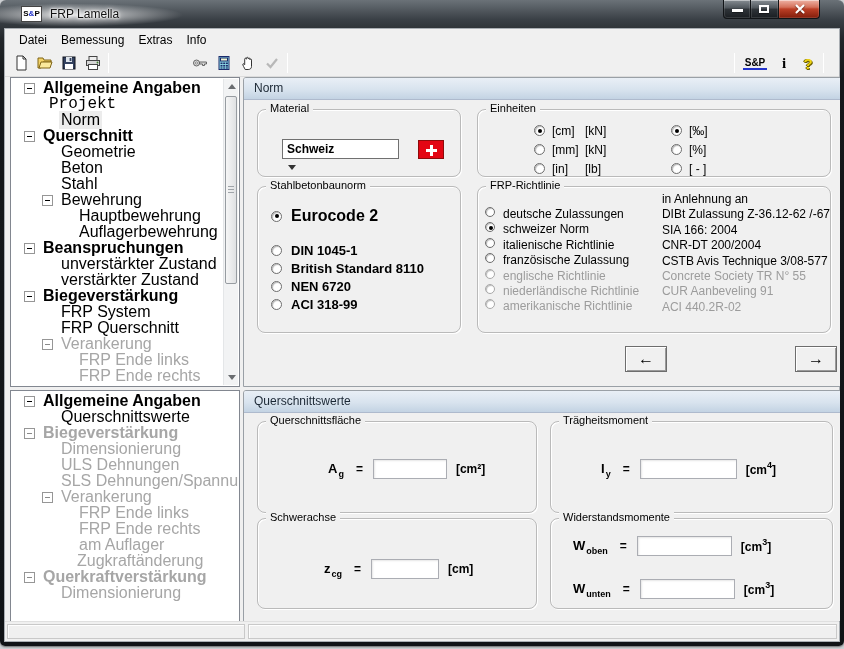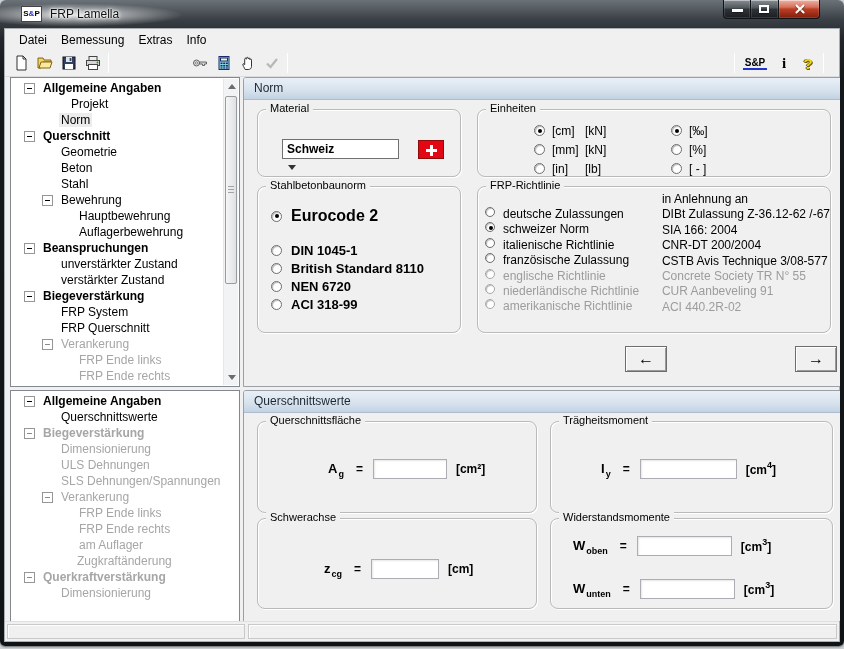--- a/index.html
+++ b/index.html
@@ -47,21 +47,21 @@
   .tb-btn { width:24px; height:22px; display:flex; align-items:center; justify-content:center; }
   .tb-sep { width:1px; height:20px; background:#c7c7c7; border-right:1px solid #fff; margin:0 3px; }
   .tb-left { display:flex; align-items:center; padding-left:4px; }
   .tb-gap { width:76px; }
   .tb-right { position:absolute; right:12px; top:2px; display:flex; align-items:center; height:22px; }
   .sp-logo { font-size:10px; font-weight:bold; color:#000; border-bottom:2px solid #2233cc; line-height:11px; padding:0 2px; }
   .info-glyph { font-family:"Liberation Serif", serif; font-size:15px; font-weight:bold; color:#000; padding:0 8px; }
   .help-glyph { font-size:15px; font-weight:bold; color:#f0d410; text-shadow:1px 1px 0 #6b5e00, -1px 0 0 #6b5e00, 0 1px 0 #6b5e00; padding:0 8px; }
 
   
-  .tree { position:absolute; background:#fff; border:1px solid #828790; overflow:hidden; font-size:12px; }
+  .tree { position:absolute; background:#fff; border:1px solid #828790; overflow:hidden; font-size:16px; }
   .tree-top { left:6px; top:49px; width:230px; height:310px; }
   .tree-bottom { left:6px; top:362px; width:230px; height:232px; }
   .tree-inner { position:absolute; left:1px; top:2px; right:16px; bottom:1px; overflow:hidden; }
   .tree-bottom .tree-inner { right:1px; }
   .tree-row { display:flex; align-items:center; height:16px; white-space:nowrap; }
   .tree-row.disabled { color:#a6a6a6; }
   .expander { position:relative; width:11px; height:11px; border:1px solid #969696; background:#fff; margin-right:6px; flex:none; }
   .expander::after { content:""; position:absolute; left:2px; right:2px; top:4px; height:1px; background:#000; }
   .tree-row.disabled .expander::after { background:#8a8a8a; }
   .tree-spacer { width:17px; flex:none; }
@@ -279,21 +279,21 @@
           <div class="tb-sep"></div>
         </div>
       </div>
 
       <div class="tree tree-top">
         <div class="tree-inner">
             <div class="tree-row" style="padding-left: 12px;">
               <span class="expander"></span>
               <span class="tree-label bold">Allgemeine Angaben</span>
             </div>
-            <div class="tree-row" style="padding-left: 40px;">
+            <div class="tree-row" style="padding-left: 18px; font-family: Liberation Mono, monospace;">
               <span class="tree-spacer"></span>
               <span class="tree-label">Projekt</span>
             </div>
             <div class="tree-row" style="padding-left: 30px;">
               <span class="tree-spacer"></span>
               <span class="tree-label sel">Norm</span>
             </div>
             <div class="tree-row" style="padding-left: 12px;">
               <span class="expander"></span>
               <span class="tree-label bold">Querschnitt</span>

